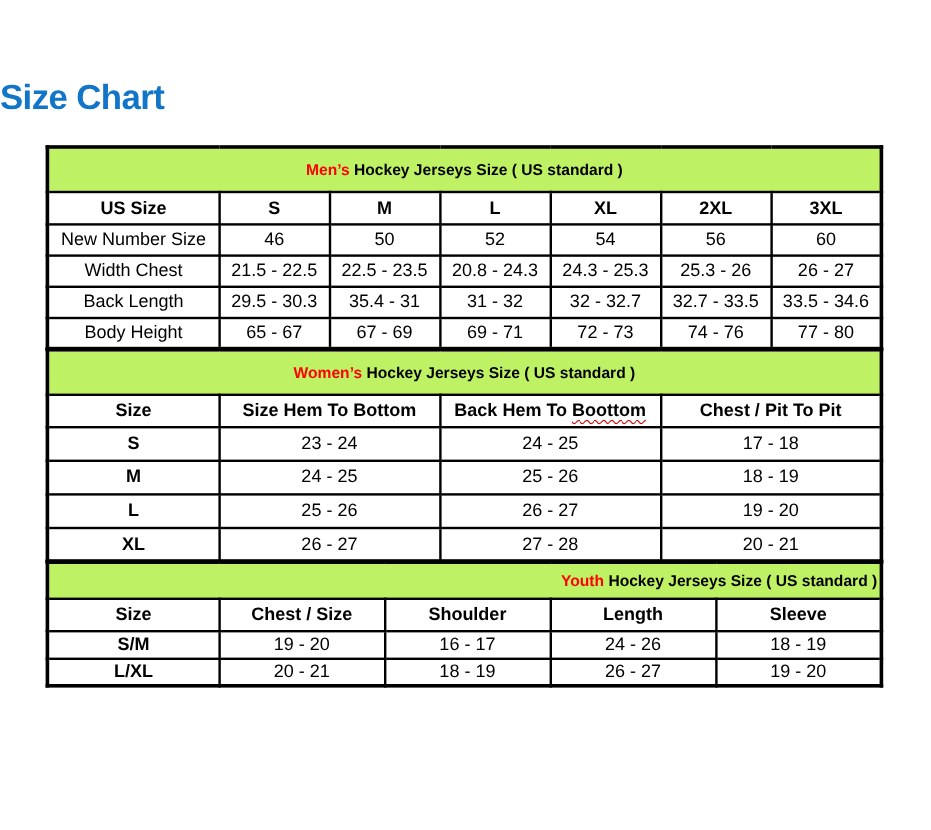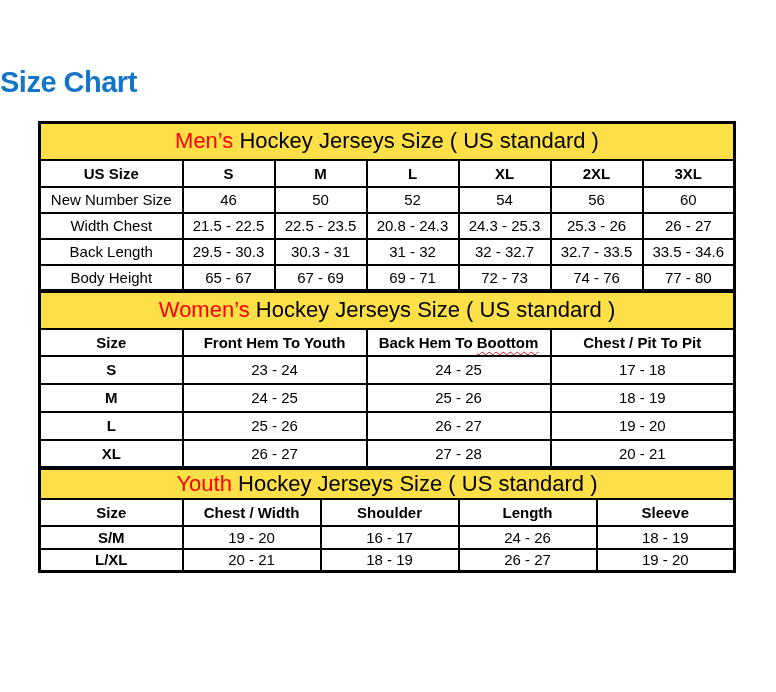--- a/index.html
+++ b/index.html
@@ -35,30 +35,30 @@
     border: 2px solid #000;
     text-align: center;
     vertical-align: middle;
     padding: 0 2px;
     font-size: 15px;
     overflow: hidden;
     white-space: nowrap;
   }
   col.label-col { width: 143px; }
   tr.band-row td {
-    background: #fde047;
-    font-weight: normal;
-    font-size: 22px;
+    background: #bef264;
+    font-weight: bold;
+    font-size: 13px;
     height: 37px;
   }
   tr.band-row .hl { color: #ff0000; }
   tr.head-row td { font-weight: bold; height: 27px; }
   tr.data-row td { height: 26px; }
   .womens tr.data-row td { height: 28px; }
-  .youth  tr.band-row td { height: 30px; }
+  .youth  tr.band-row td { height: 30px; text-align: right; }
   .youth  tr.data-row td { height: 23px; }
   .bold-label { font-weight: bold; }
   .misspelled {
     text-decoration: underline;
     text-decoration-style: wavy;
     text-decoration-color: #cc1111;
     text-decoration-thickness: 1px;
     text-underline-offset: 3px;
   }
 </style>
@@ -106,21 +106,21 @@
       <td>21.5 - 22.5</td>
       <td>22.5 - 23.5</td>
       <td>20.8 - 24.3</td>
       <td>24.3 - 25.3</td>
       <td>25.3 - 26</td>
       <td>26 - 27</td>
     </tr>
     <tr class="data-row">
       <td>Back Length</td>
       <td>29.5 - 30.3</td>
-      <td>30.3 - 31</td>
+      <td>35.4 - 31</td>
       <td>31 - 32</td>
       <td>32 - 32.7</td>
       <td>32.7 - 33.5</td>
       <td>33.5 - 34.6</td>
     </tr>
     <tr class="data-row">
       <td>Body Height</td>
       <td>65 - 67</td>
       <td>67 - 69</td>
       <td>69 - 71</td>
@@ -137,21 +137,21 @@
         <col>
         <col>
         <col>
       </colgroup>
     <tbody>
         <tr class="band-row">
       <td colspan="4"><span class="hl">Women’s</span><span> Hockey Jerseys Size ( US standard )</span></td>
     </tr>
     <tr class="head-row">
       <td>Size</td>
-      <td>Front Hem To Youth</td>
+      <td>Size Hem To Bottom</td>
       <td><span>Back Hem To </span><span class="misspelled">Boottom</span></td>
       <td>Chest / Pit To Pit</td>
     </tr>
     <tr class="data-row">
       <td class="bold-label">S</td>
       <td>23 - 24</td>
       <td>24 - 25</td>
       <td>17 - 18</td>
     </tr>
     <tr class="data-row">
@@ -182,21 +182,21 @@
         <col>
         <col>
         <col>
       </colgroup>
     <tbody>
         <tr class="band-row">
       <td colspan="5"><span class="hl">Youth</span><span> Hockey Jerseys Size ( US standard )</span></td>
     </tr>
     <tr class="head-row">
       <td>Size</td>
-      <td>Chest / Width</td>
+      <td>Chest / Size</td>
       <td>Shoulder</td>
       <td>Length</td>
       <td>Sleeve</td>
     </tr>
     <tr class="data-row">
       <td class="bold-label">S/M</td>
       <td>19 - 20</td>
       <td>16 - 17</td>
       <td>24 - 26</td>
       <td>18 - 19</td>

